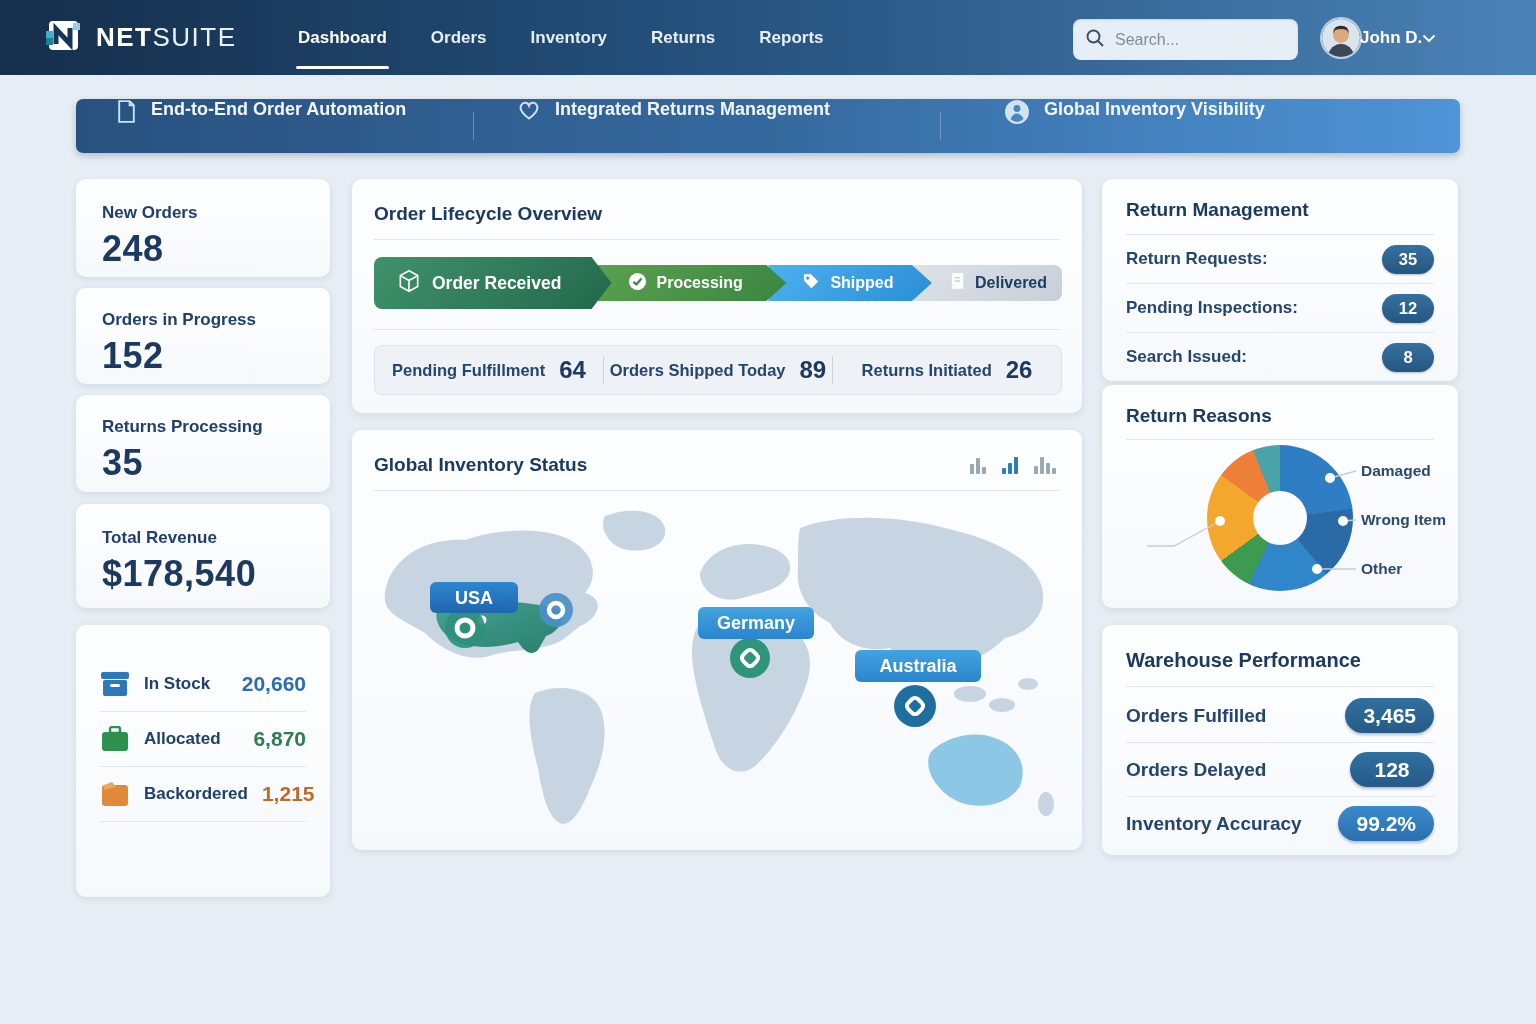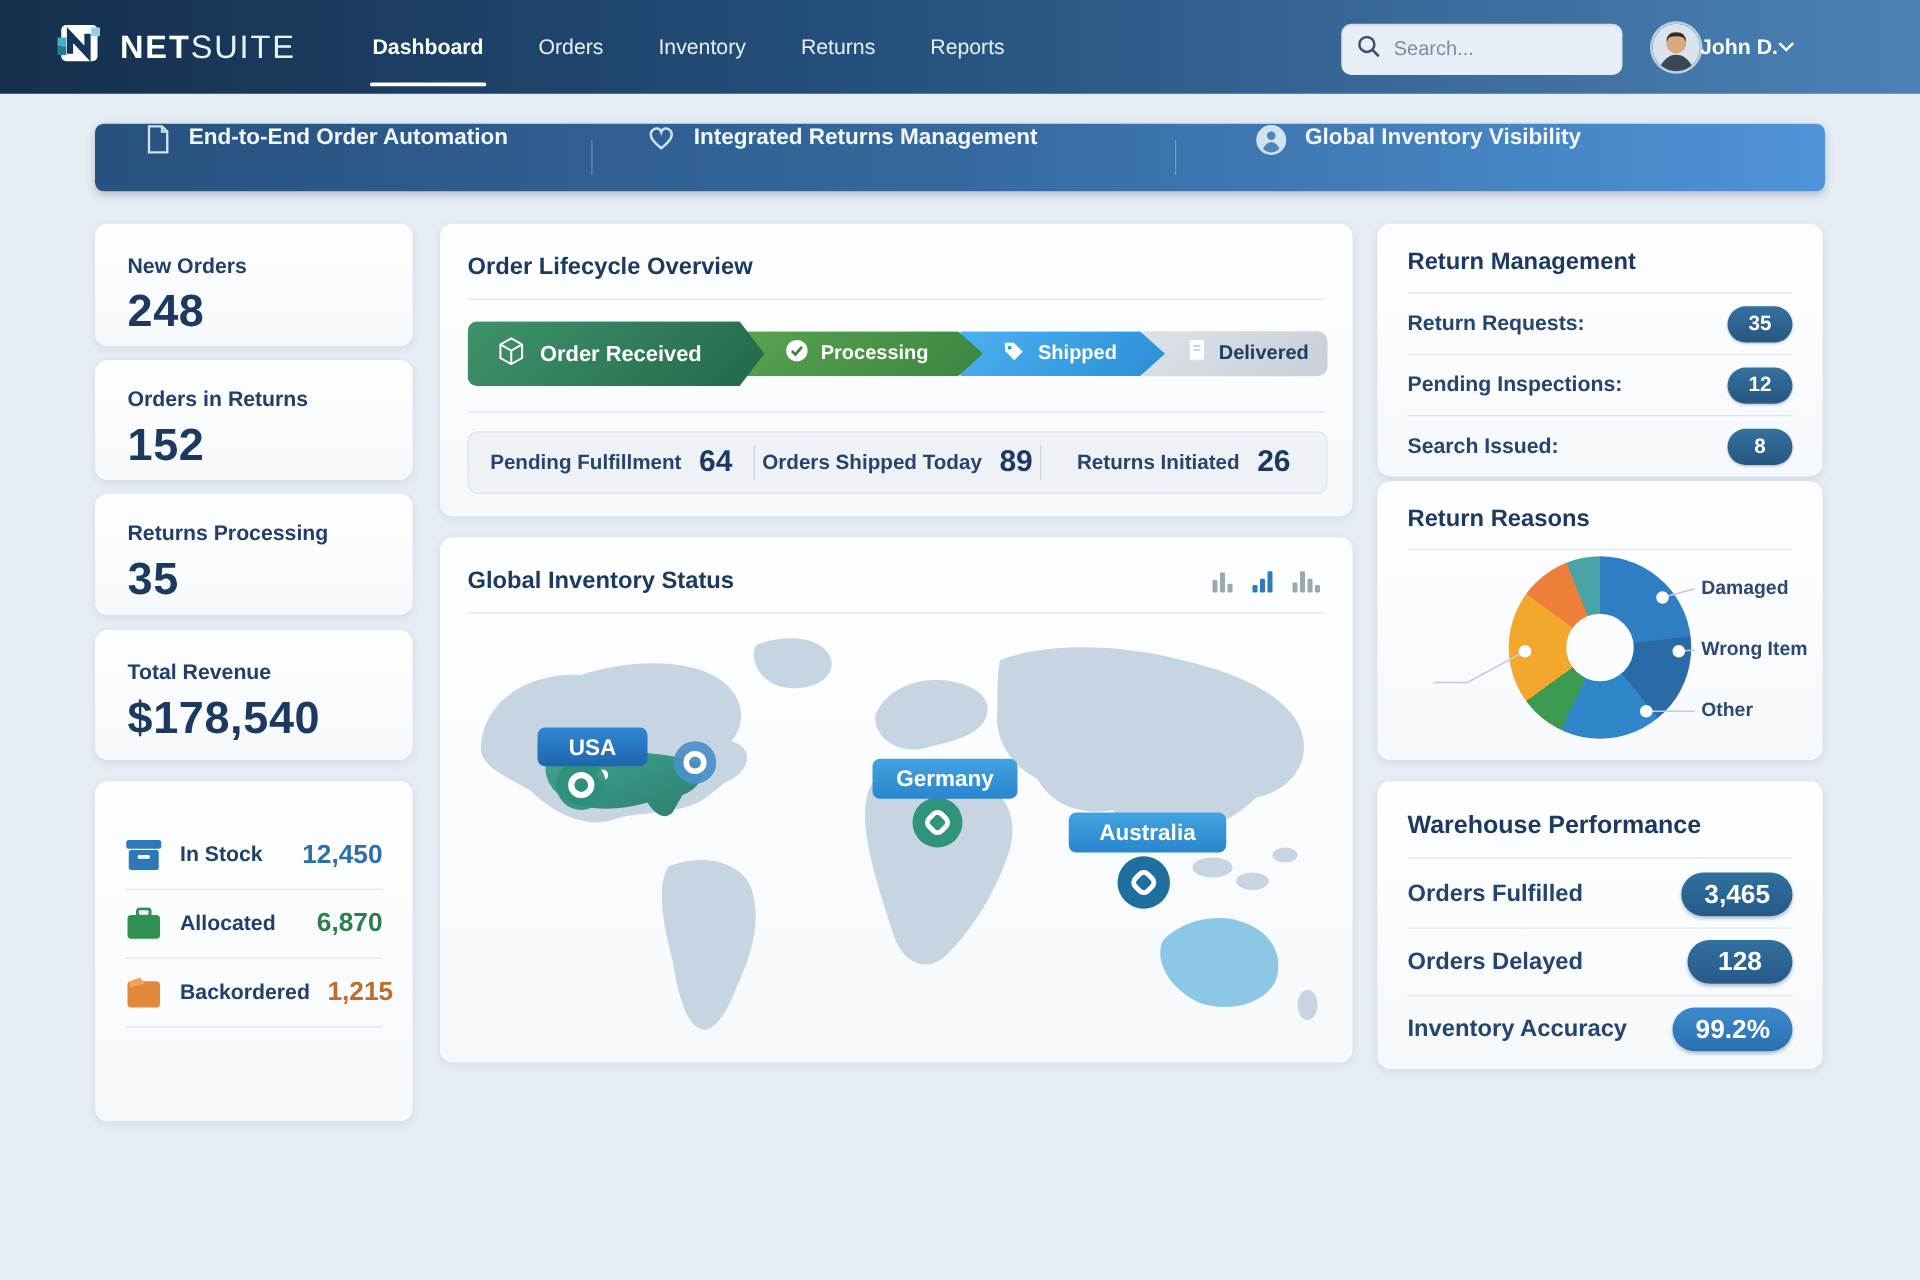--- a/index.html
+++ b/index.html
@@ -9,21 +9,21 @@
   
   .navbar { position:absolute; left:0; top:0; width:1536px; height:75px;
             background:linear-gradient(90deg,#152e4b 0%,#24507c 45%,#4b82b6 100%);
             display:flex; align-items:center; }
   .brand { position:absolute; left:44px; top:0; height:75px; display:flex; align-items:center; gap:14px; }
   .brand-text { font-size:26px; letter-spacing:1.5px; color:#ffffff; }
   .brand-text .bold { font-weight:800; }
   .brand-text .light { font-weight:300; color:#e9f2fa; }
   .nav-items { position:absolute; left:298px; top:0; height:75px; display:flex; gap:44px; }
   .nav-item { position:relative; display:flex; align-items:center; height:100%; color:#e6eef7;
-              font-size:17px; font-weight:400; cursor:pointer; }
+              font-size:17px; font-weight:700; cursor:pointer; }
   .nav-item.active { color:#ffffff; font-weight:700; }
   .nav-item.active::after { content:""; position:absolute; left:-2px; right:-2px; bottom:6px; height:3px; background:#ffffff; border-radius:2px; }
   .search-box { position:absolute; left:1073px; top:19px; width:225px; height:41px; background:#e8eef5;
                 border-radius:8px; display:flex; align-items:center; padding:0 12px; gap:10px;
                 box-shadow:inset 0 1px 2px rgba(20,40,70,.15); }
   .search-box input { border:none; outline:none; background:transparent; font-size:16px; color:#3c4f66;
                       font-family:"Liberation Sans",sans-serif; width:160px; }
   .search-box input::placeholder { color:#7d8da0; }
   .user-menu { position:absolute; left:1322px; top:0; height:75px; display:flex; align-items:center; cursor:pointer; }
   .avatar { width:38px; height:38px; border-radius:50%; overflow:hidden; box-shadow:0 0 0 2px rgba(255,255,255,.65); }
@@ -188,21 +188,21 @@
       </span>
       <span>Global Inventory Visibility</span>
     </div>
   </div>
 
   <div class="card" style="left:76px; top:179px; width:254px; height:98px; padding:24px 26px;">
     <div class="kpi-label">New Orders</div>
     <div class="kpi-value">248</div>
   </div>
   <div class="card" style="left:76px; top:288px; width:254px; height:96px; padding:22px 26px;">
-    <div class="kpi-label">Orders in Returns</div>
+    <div class="kpi-label">Orders in Progress</div>
     <div class="kpi-value">152</div>
   </div>
   <div class="card" style="left:76px; top:395px; width:254px; height:97px; padding:22px 26px;">
     <div class="kpi-label">Returns Processing</div>
     <div class="kpi-value">35</div>
   </div>
   <div class="card" style="left:76px; top:504px; width:254px; height:104px; padding:24px 26px;">
     <div class="kpi-label">Total Revenue</div>
     <div class="kpi-value">$178,540</div>
   </div>
@@ -210,21 +210,21 @@
   <div class="card" style="left:76px; top:625px; width:254px; height:272px; padding:32px 24px 10px;">
     <div class="inv-row">
       <span class="inv-icon">
         <svg width="30" height="26" viewBox="0 0 30 26">
             <rect x="1" y="1" width="28" height="7" rx="2" fill="#2e78ba"></rect>
             <rect x="3" y="9" width="24" height="16" rx="2" fill="#2e78ba"></rect>
             <rect x="10" y="13" width="10" height="3" rx="1.5" fill="#ffffff"></rect>
           </svg>
       </span>
       <span class="inv-label">In Stock</span>
-      <span class="inv-value" style="color: rgb(45, 111, 174);">12,450</span>
+      <span class="inv-value" style="color: rgb(45, 111, 174);">20,660</span>
     </div>
     <div class="hdiv"></div>
     <div class="inv-row">
       <span class="inv-icon">
         <svg width="30" height="26" viewBox="0 0 30 26">
             <rect x="10" y="1" width="10" height="6" rx="2" fill="none" stroke="#2f9150" stroke-width="2.4"></rect>
             <rect x="2" y="6" width="26" height="19" rx="3" fill="#2f9150"></rect>
           </svg>
       </span>
       <span class="inv-label">Allocated</span>

